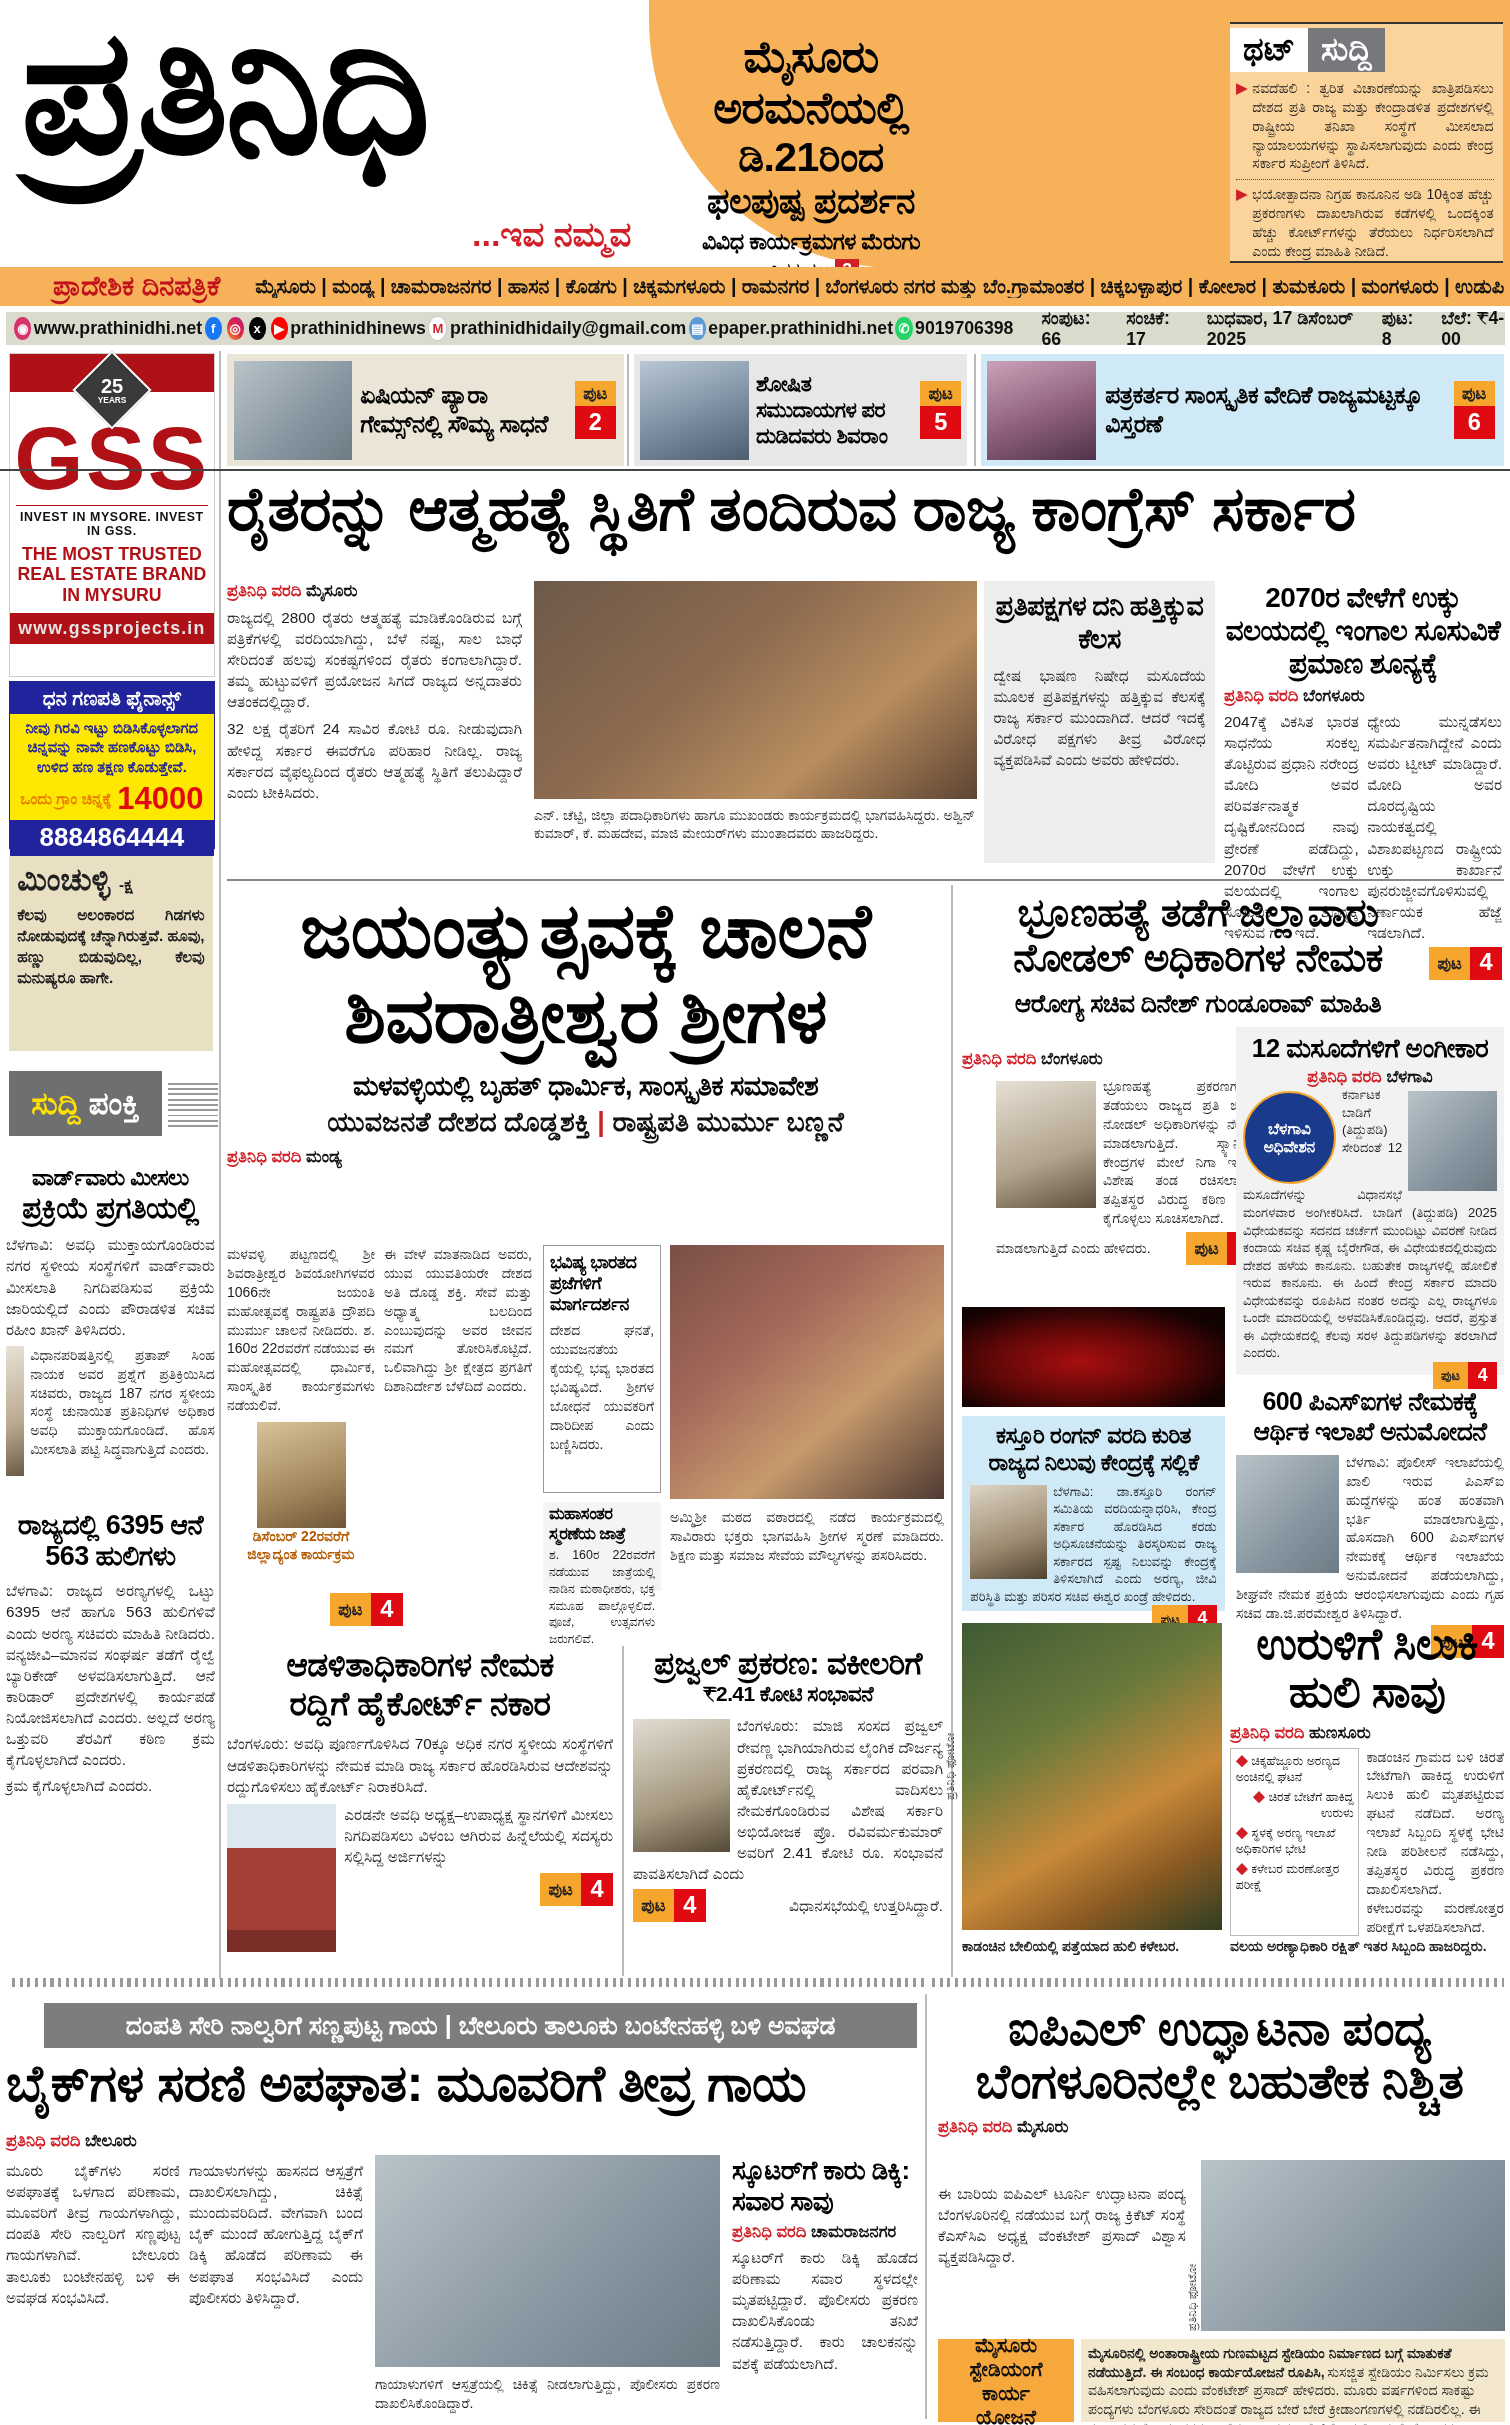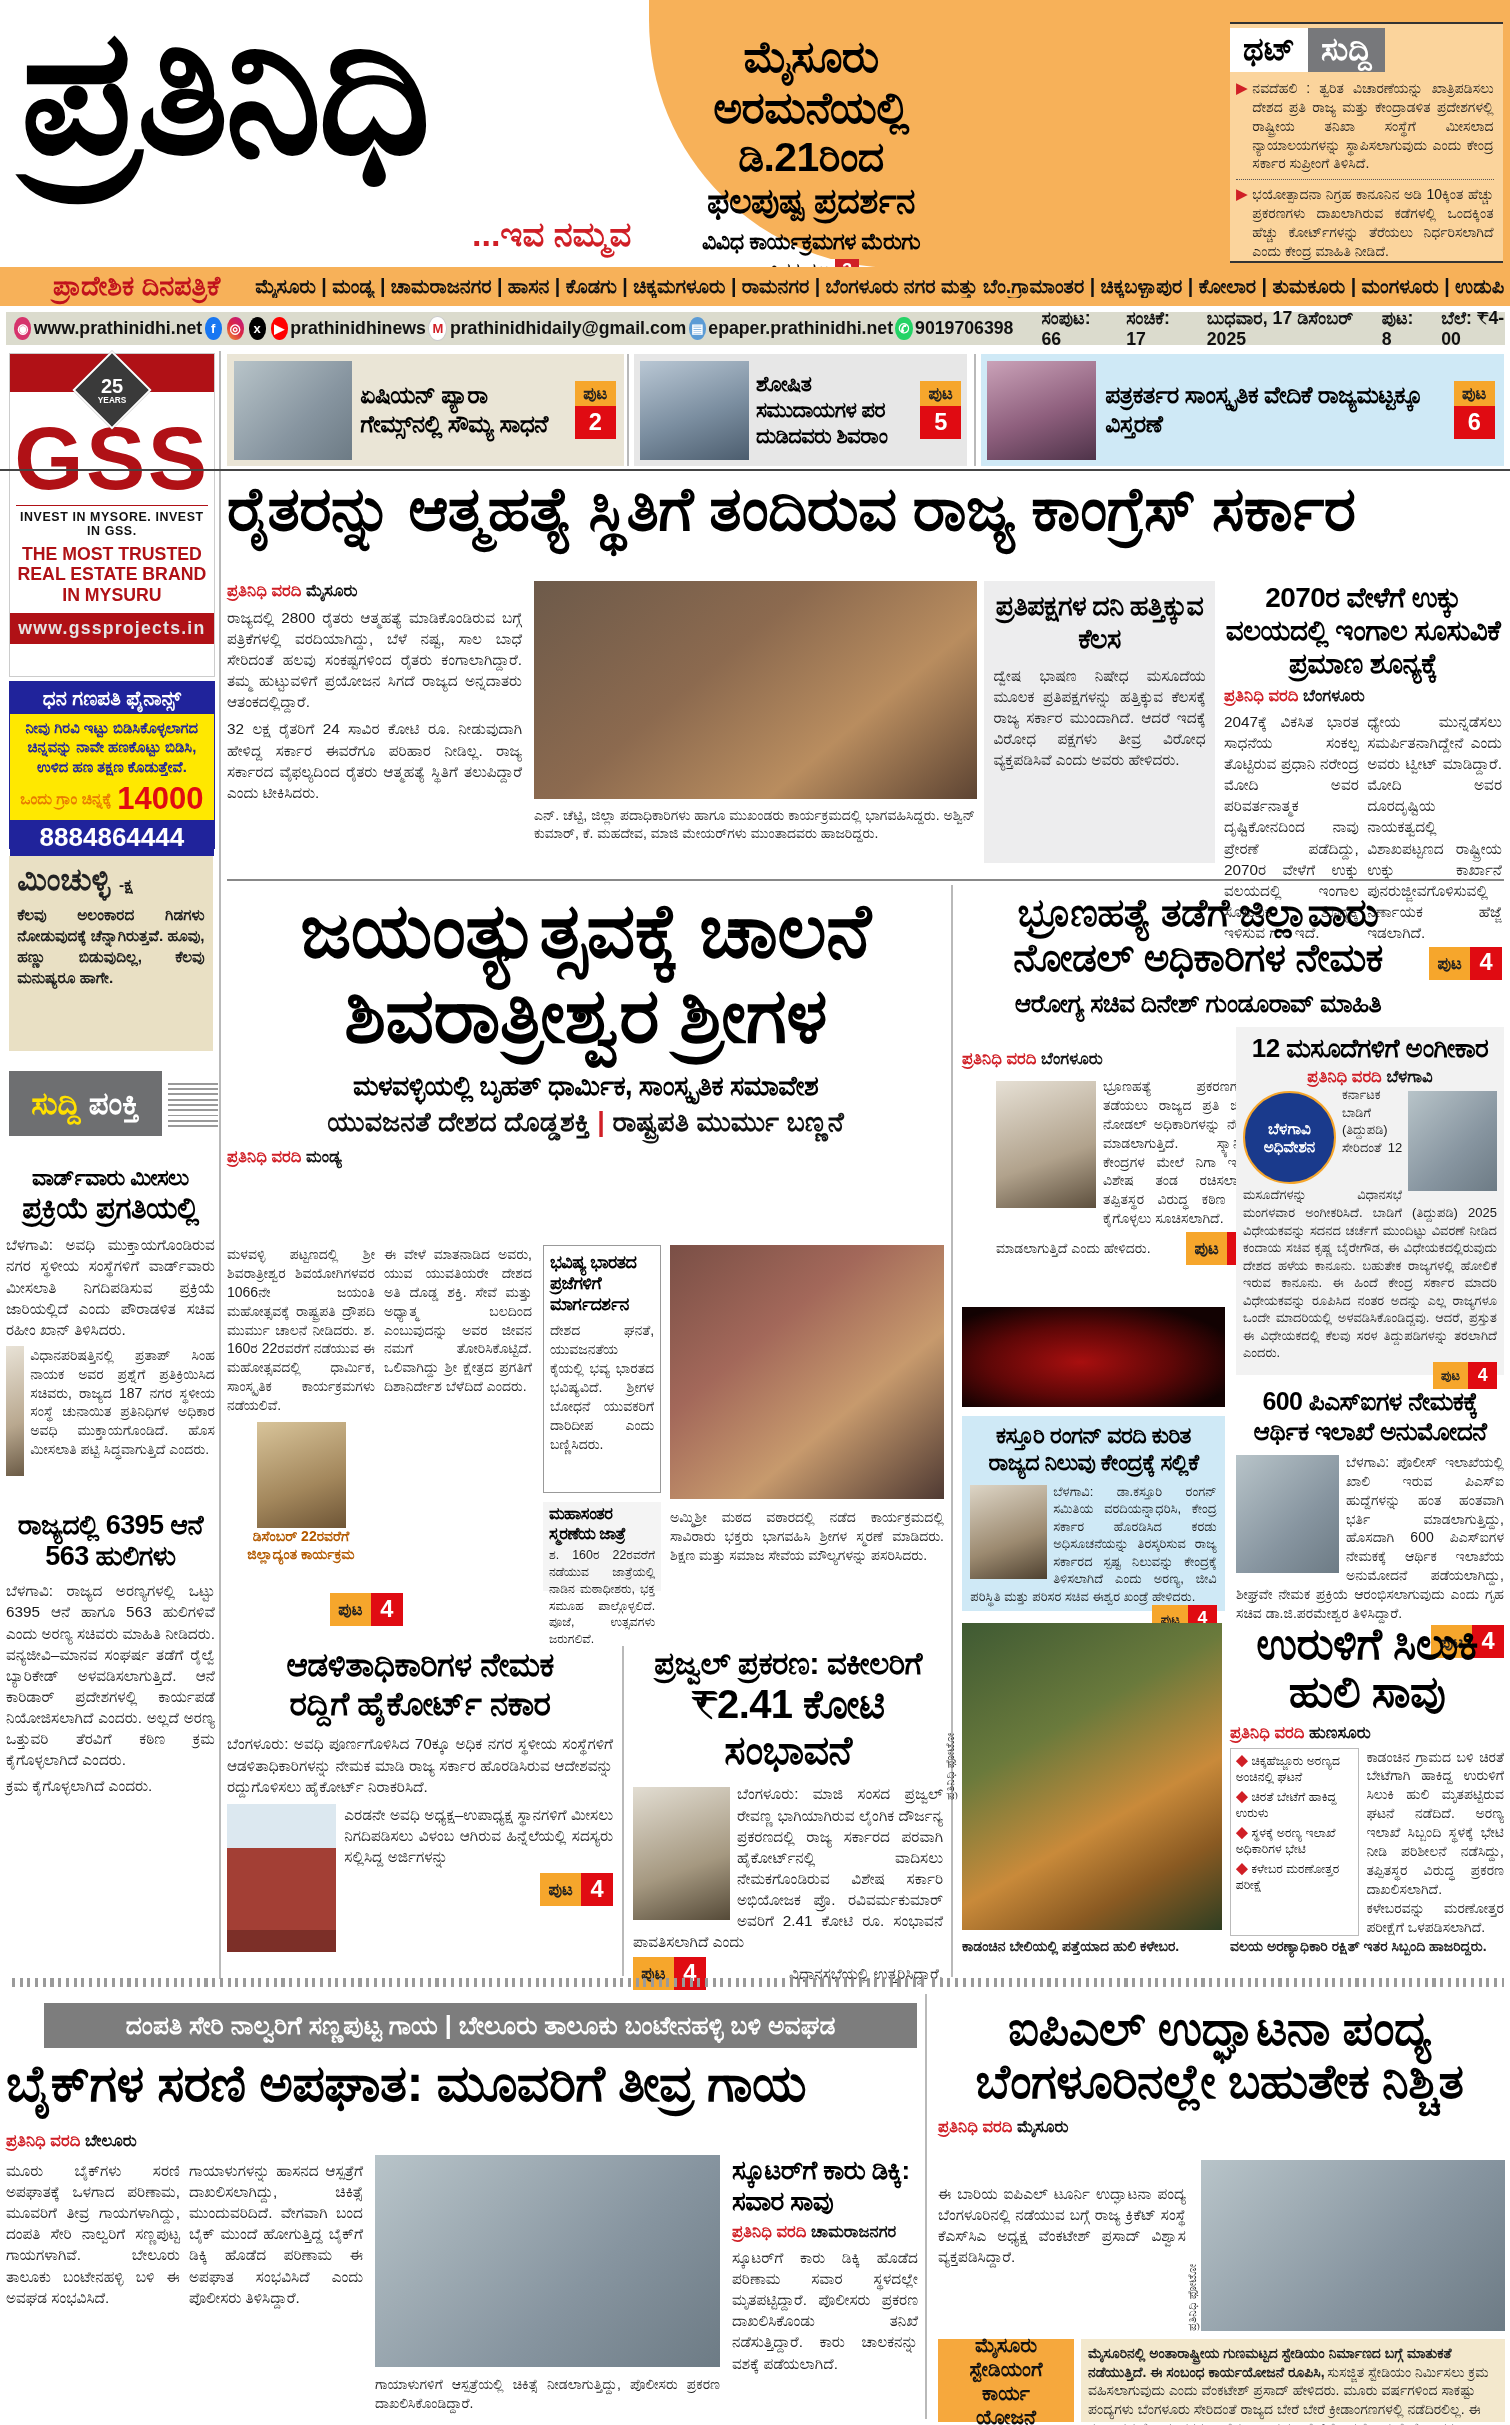--- a/index.html
+++ b/index.html
@@ -297,21 +297,21 @@
 </div>
 
 <div class="abs photo" style="left:962px;top:1623px;width:260px;height:307px;background:linear-gradient(150deg,#3f5a33,#6a7a3c 35%,#c98a3a 62%,#8a5a22 80%,#2f3e22);"></div>
 <div class="abs vtext" style="left:943px;top:1623px;height:177px;">ಪ್ರತಿನಿಧಿ ಫೋಟೋ</div>
 <div class="abs" style="left:1230px;top:1620px;width:274px;">
   <div class="hd" style="font-size:44px;line-height:1.1;text-align:center;">ಉರುಳಿಗೆ ಸಿಲುಕಿ ಹುಲಿ ಸಾವು</div>
   <div class="byline" style="margin-top:5.9px;"><span class="r">ಪ್ರತಿನಿಧಿ ವರದಿ</span> <span>ಹುಣಸೂರು</span></div>
   <div style="display:flex;gap:7px;margin-top:5.9px;">
     <div style="width:118px;border:1.2px solid #bbb;padding:4.7px;font-size:12.4px;line-height:1.3;">
       <div><span style="color:#d01f26;">◆</span> <span>ಚಿಕ್ಕಹೆಜ್ಜೂರು ಅರಣ್ಯದ ಅಂಚಿನಲ್ಲಿ ಘಟನೆ</span></div>
-      <div style="margin-top:3.5px;"><span style="color:#d01f26;">◆</span> <span>ಚಿರತೆ ಬೇಟೆಗೆ ಹಾಕಿದ್ದ ಉರುಳು</span></div>
+      <div style="margin-top:3.5px;text-align:right;"><span style="color:#d01f26;">◆</span> <span>ಚಿರತೆ ಬೇಟೆಗೆ ಹಾಕಿದ್ದ ಉರುಳು</span></div>
       <div style="margin-top:3.5px;"><span style="color:#d01f26;">◆</span> <span>ಸ್ಥಳಕ್ಕೆ ಅರಣ್ಯ ಇಲಾಖೆ ಅಧಿಕಾರಿಗಳ ಭೇಟಿ</span></div>
       <div style="margin-top:3.5px;"><span style="color:#d01f26;">◆</span> <span>ಕಳೇಬರ ಮರಣೋತ್ತರ ಪರೀಕ್ಷೆ</span></div>
     </div>
     <div class="b24" style="flex:1;">ಕಾಡಂಚಿನ ಗ್ರಾಮದ ಬಳಿ ಚಿರತೆ ಬೇಟೆಗಾಗಿ ಹಾಕಿದ್ದ ಉರುಳಿಗೆ ಸಿಲುಕಿ ಹುಲಿ ಮೃತಪಟ್ಟಿರುವ ಘಟನೆ ನಡೆದಿದೆ. ಅರಣ್ಯ ಇಲಾಖೆ ಸಿಬ್ಬಂದಿ ಸ್ಥಳಕ್ಕೆ ಭೇಟಿ ನೀಡಿ ಪರಿಶೀಲನೆ ನಡೆಸಿದ್ದು, ತಪ್ಪಿತಸ್ಥರ ವಿರುದ್ಧ ಪ್ರಕರಣ ದಾಖಲಿಸಲಾಗಿದೆ. ಕಳೇಬರವನ್ನು ಮರಣೋತ್ತರ ಪರೀಕ್ಷೆಗೆ ಒಳಪಡಿಸಲಾಗಿದೆ.</div>
   </div>
 </div>
 <div class="abs cap" style="left:962px;top:1938px;width:260px;font-weight:bold;">ಕಾಡಂಚಿನ ಬೇಲಿಯಲ್ಲಿ ಪತ್ತೆಯಾದ ಹುಲಿ ಕಳೇಬರ.</div>
 <div class="abs cap" style="left:1230px;top:1938px;width:274px;font-weight:bold;">ವಲಯ ಅರಣ್ಯಾಧಿಕಾರಿ ರಕ್ಷಿತ್ ಇತರ ಸಿಬ್ಬಂದಿ ಹಾಜರಿದ್ದರು.</div>
 
 <div class="abs" style="left:227px;top:1646px;width:386px;">
@@ -325,21 +325,21 @@
       <div style="text-align:right;margin-top:5.9px;"><span class="pb">
             <span class="pl">ಪುಟ</span>
             <span class="pn">4</span>
           </span></div>
     </div>
   </div>
 </div>
 <div class="vline" style="left:622px;top:1646px;height:330px;"></div>
 <div class="abs" style="left:633px;top:1646px;width:310px;">
   <div class="hd" style="font-size:31px;text-align:center;">ಪ್ರಜ್ವಲ್ ಪ್ರಕರಣ: ವಕೀಲರಿಗೆ</div>
-  <div class="hd" style="font-size:40px;text-align:center;">₹2.41 ಕೋಟಿ ಸಂಭಾವನೆ</div>
+  <div class="hd" style="font-size:21px;text-align:center;">₹2.41 ಕೋಟಿ ಸಂಭಾವನೆ</div>
   <div style="margin-top:9.4px;">
     <div class="photo" style="float:left;width:97px;height:133px;margin:3.5px 7px 2.4px 0;background:linear-gradient(160deg,#e2ddd2,#a59880 60%,#554a38);"></div>
     <div class="b26">ಬೆಂಗಳೂರು: ಮಾಜಿ ಸಂಸದ ಪ್ರಜ್ವಲ್ ರೇವಣ್ಣ ಭಾಗಿಯಾಗಿರುವ ಲೈಂಗಿಕ ದೌರ್ಜನ್ಯ ಪ್ರಕರಣದಲ್ಲಿ ರಾಜ್ಯ ಸರ್ಕಾರದ ಪರವಾಗಿ ಹೈಕೋರ್ಟ್‌ನಲ್ಲಿ ವಾದಿಸಲು ನೇಮಕಗೊಂಡಿರುವ ವಿಶೇಷ ಸರ್ಕಾರಿ ಅಭಿಯೋಜಕ ಪ್ರೊ. ರವಿವರ್ಮಕುಮಾರ್ ಅವರಿಗೆ 2.41 ಕೋಟಿ ರೂ. ಸಂಭಾವನೆ ಪಾವತಿಸಲಾಗಿದೆ ಎಂದು</div>
   </div>
   <div style="display:flex;justify-content:space-between;align-items:center;margin-top:4.7px;">
     <span class="pb">
         <span class="pl">ಪುಟ</span>
         <span class="pn">4</span>
       </span>
     <span class="b26">ವಿಧಾನಸಭೆಯಲ್ಲಿ ಉತ್ತರಿಸಿದ್ದಾರೆ.</span>

